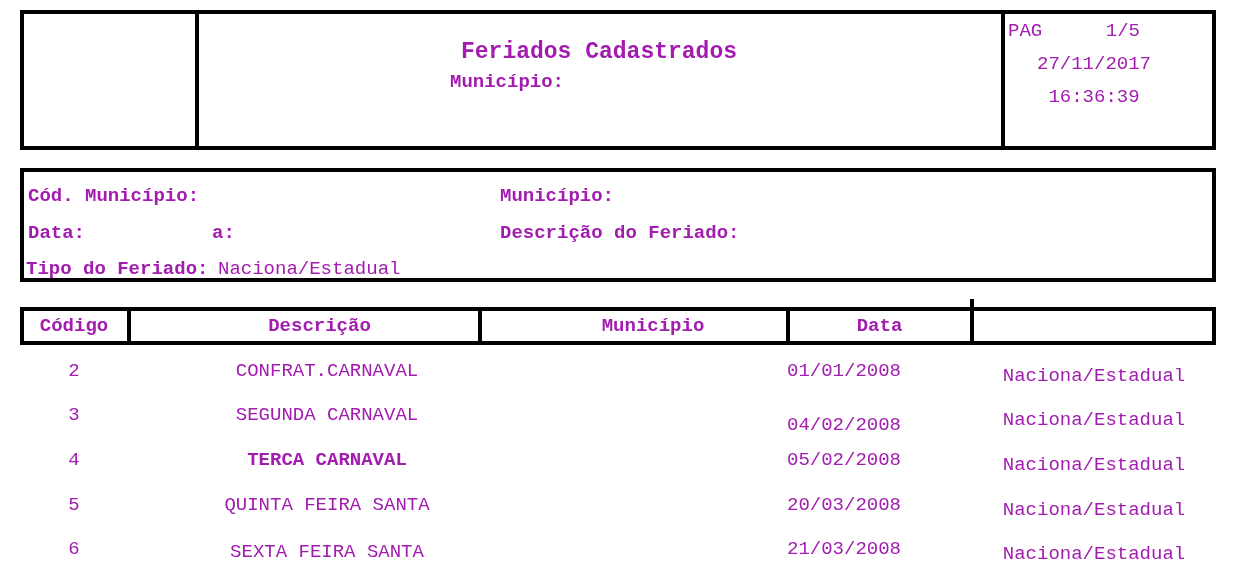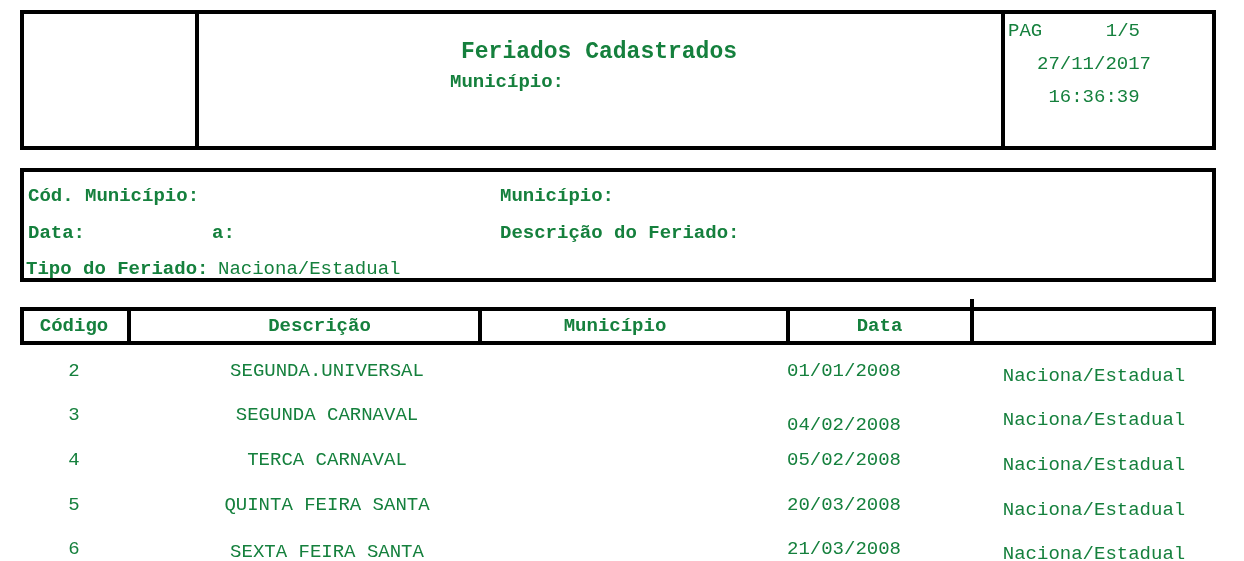--- a/index.html
+++ b/index.html
@@ -1,21 +1,21 @@
 <!DOCTYPE html>
 <html><head>
 <meta charset="utf-8">
 <style>
   html,body{margin:0;padding:0;background:#ffffff;}
   .page{
     position:relative;
     width:1244px;height:561px;
     background:#ffffff;
     font-family:"Liberation Mono","DejaVu Sans Mono",monospace;
-    color:#15803d;
+    color:#a21caf;
     overflow:hidden;
   }
   .box{
     position:absolute;
     border:4px solid #000000;
     box-sizing:border-box;
     background:#ffffff;
   }
   .vdiv{position:absolute;width:4px;background:#000000;}
   .txt{position:absolute;font-size:19px;line-height:22px;white-space:pre;}
@@ -61,42 +61,42 @@
 
   <div class="tick" style="left:970px;top:299px;"></div>
   <div class="box" style="left:20px;top:307px;width:1196px;height:38px;"></div>
   <div class="vdiv" style="left:127px;top:307px;height:38px;"></div>
   <div class="vdiv" style="left:478px;top:307px;height:38px;"></div>
   <div class="vdiv" style="left:786px;top:307px;height:38px;"></div>
   <div class="vdiv" style="left:970px;top:307px;height:38px;"></div>
 
   <div class="txt bold center" style="left:20px;top:315px;width:108px;">Código</div>
   <div class="txt bold center" style="left:144px;top:315px;width:351px;">Descrição</div>
-  <div class="txt bold center" style="left:461px;top:315px;width:308px;">Município</div>
+  <div class="txt bold center" style="left:499px;top:315px;width:308px;">Município</div>
   <div class="txt bold center" style="left:787px;top:315px;width:185px;">Data</div>
 
   <div>
     <div class="txt center" style="left:20px;top:360px;width:108px;">2</div>
-    <div class="txt center" style="left:175px;top:360px;width:304px;">SEGUNDA.UNIVERSAL</div>
+    <div class="txt center" style="left:175px;top:360px;width:304px;">CONFRAT.CARNAVAL</div>
     <div class="txt center" style="left:479px;top:360px;width:308px;"></div>
     <div class="txt right" style="left:787px;top:360px;width:163px;">01/01/2008</div>
     <div class="txt center" style="left:972px;top:365px;width:244px;">Naciona/Estadual</div>
   </div>
 
   <div>
     <div class="txt center" style="left:20px;top:404px;width:108px;">3</div>
     <div class="txt center" style="left:175px;top:404px;width:304px;">SEGUNDA CARNAVAL</div>
     <div class="txt center" style="left:479px;top:404px;width:308px;"></div>
     <div class="txt right" style="left:787px;top:404px;width:163px;margin-top:10px;">04/02/2008</div>
     <div class="txt center" style="left:972px;top:409px;width:244px;">Naciona/Estadual</div>
   </div>
 
   <div>
     <div class="txt center" style="left:20px;top:449px;width:108px;">4</div>
-    <div class="txt center" style="left:175px;top:449px;width:304px;">TERCA CARNAVAL</div>
+    <div class="txt center" style="left:175px;top:449px;width:304px;font-weight:bold;">TERCA CARNAVAL</div>
     <div class="txt center" style="left:479px;top:449px;width:308px;"></div>
     <div class="txt right" style="left:787px;top:449px;width:163px;">05/02/2008</div>
     <div class="txt center" style="left:972px;top:454px;width:244px;">Naciona/Estadual</div>
   </div>
 
   <div>
     <div class="txt center" style="left:20px;top:494px;width:108px;">5</div>
     <div class="txt center" style="left:175px;top:494px;width:304px;">QUINTA FEIRA SANTA</div>
     <div class="txt center" style="left:479px;top:494px;width:308px;"></div>
     <div class="txt right" style="left:787px;top:494px;width:163px;">20/03/2008</div>

